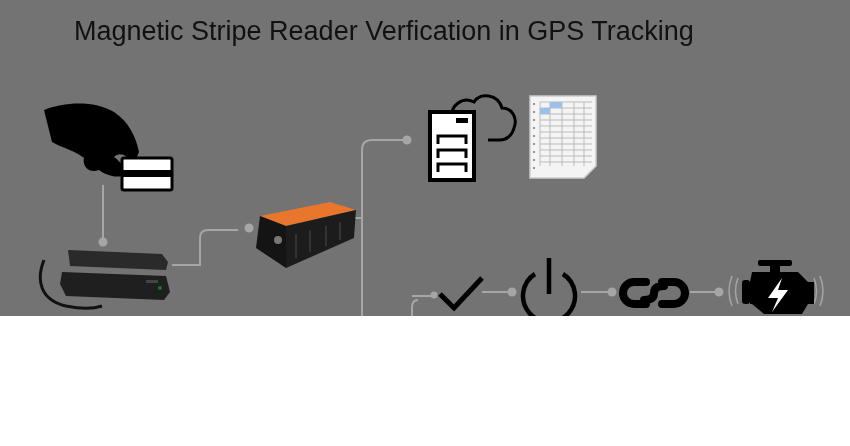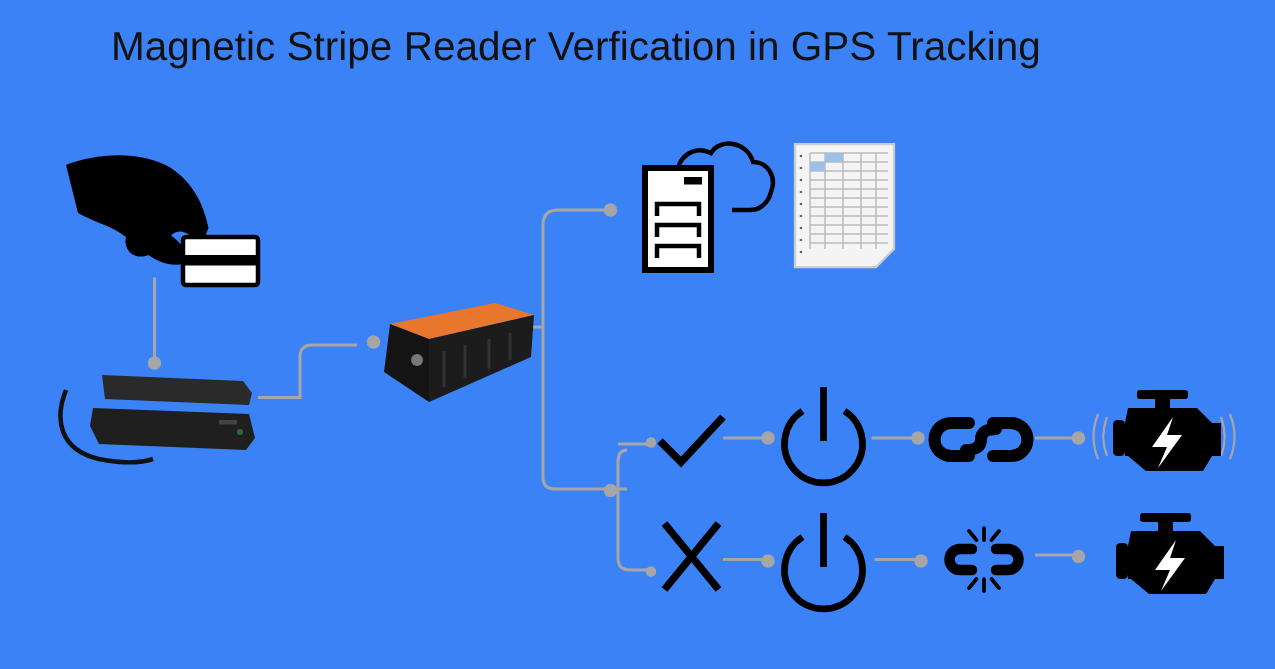--- a/index.html
+++ b/index.html
@@ -1,16 +1,16 @@
 <!DOCTYPE html>
 <html><head>
 <meta charset="utf-8">
 <style>
   html,body{margin:0;padding:0;background:#fff;}
-  #stage{position:relative;width:850px;height:446px;overflow:hidden;background:#3b82f6;font-family:"Liberation Sans",sans-serif;}
+  #stage{position:relative;width:850px;height:316px;overflow:hidden;background:#737373;font-family:"Liberation Sans",sans-serif;}
   #title{position:absolute;left:74px;top:16px;font-size:27px;color:#111;letter-spacing:0px;white-space:nowrap;}
   .abs{position:absolute;}
   svg{display:block;}
 </style>
 </head>
 <body>
 
 <div id="stage">
   <div id="title">Magnetic Stripe Reader Verfication in GPS Tracking</div>
 

